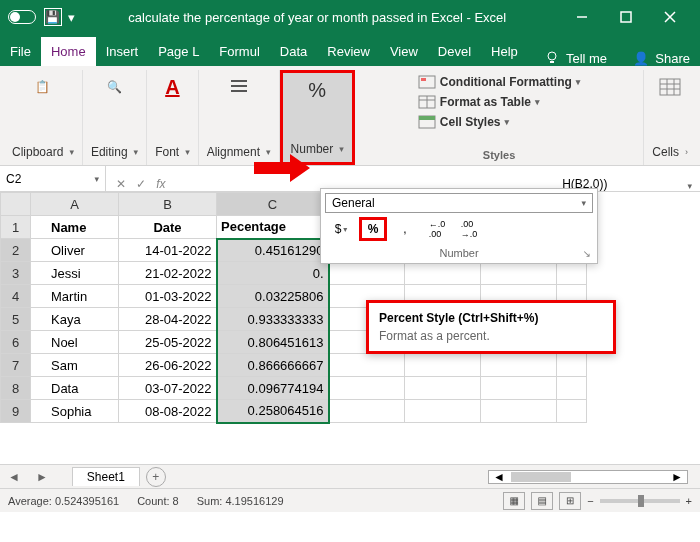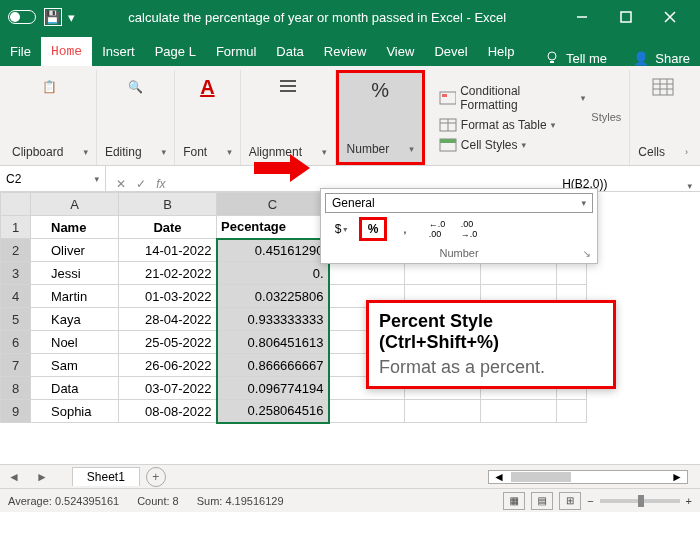--- a/index.html
+++ b/index.html
@@ -9,31 +9,31 @@
 .titlebar .autosave { display:flex; align-items:center; gap:6px; }
 .titlebar .toggle { width:28px; height:14px; border:1px solid #fff; border-radius:7px; position:relative; }
 .titlebar .toggle::after { content:''; position:absolute; width:10px; height:10px; background:#fff; border-radius:50%; top:1px; left:1px; }
 .titlebar .save-ico { margin-left:8px; width:18px; height:18px; border:1px solid #fff; position:relative; font-size:12px; display:flex; align-items:center; justify-content:center; }
 .titlebar .title { flex:1; text-align:center; overflow:hidden; }
 .titlebar .winbtn { width:44px; height:34px; display:flex; align-items:center; justify-content:center; font-size:14px; cursor:pointer; }
 .winbtn svg { width:12px; height:12px; stroke:#fff; stroke-width:1.5; fill:none; }
 
 .menubar { height:32px; background:#0d7a4b; display:flex; align-items:flex-end; color:#fff; font-size:13px; }
 .mtab { padding:7px 10px; cursor:pointer; }
-.mtab.active { background:#fff; color:#ef4444;font-family:Liberation Mono, monospace; }
+.mtab.active { background:#fff; color:#701a75; }
 .menubar .right { margin-left:auto; display:flex; align-items:center; gap:6px; padding-right:10px; }
 .bulb { width:16px; height:16px; }
 
 .ribbon { height:100px; background:#f3f2f1; border-bottom:1px solid #d4d4d4; display:flex; padding:4px 4px 0 4px; font-size:12px; color:#333; }
 .rg { display:flex; flex-direction:column; align-items:center; border-right:1px solid #e0e0e0; padding:2px 8px; justify-content:space-between; }
 .rg .ico { width:30px; height:30px; display:flex; align-items:center; justify-content:center; }
-.rg .lbl { font-size:12px; display:flex; align-items:center; gap:20px; padding-bottom:4px; }
+.rg .lbl { font-size:12px; display:flex; align-items:center; gap:6px; padding-bottom:4px; }
 .chev { font-size:9px; color:#666; }
 .rg.number { border:3px solid #e00; padding:2px 8px; background:#d6d6d6; }
-.styles-g { flex:1; display:flex; flex-direction:row; }
+.styles-g { flex:1; display:flex; flex-direction:column;font-weight:bold; }
 .sitem { display:flex; align-items:center; gap:4px; padding:3px 6px; cursor:pointer; }
 .sitem .sico { width:18px; height:14px; }
 .styles-lbl { text-align:center; font-size:11px; color:#666; padding-bottom:2px; }
 
 .arrow { position:absolute; top:154px; left:254px; z-index:5; }
 .arrow svg { width:56px; height:28px; }
 
 .fbar { height:26px; background:#fff; border-bottom:1px solid #d4d4d4; display:flex; align-items:flex-end; font-size:12px; position:relative; }
 .namebox { width:106px; border-right:1px solid #d4d4d4; padding:0 6px; height:100%; display:flex; align-items:center; justify-content:space-between; }
 .fxctl { display:flex; align-items:center; gap:10px; padding:0 10px; color:#888; }
@@ -41,21 +41,21 @@
 
 .numdrop { position:absolute; left:320px; top:188px; width:278px; background:#fff; border:1px solid #bbb; box-shadow:0 2px 8px rgba(0,0,0,0.2); z-index:10; padding:4px; }
 .ndrow1 { display:flex; gap:2px; margin-bottom:4px; }
 .ndselect { flex:1; border:1px solid #999; padding:2px 6px; font-size:12px; display:flex; justify-content:space-between; align-items:center; }
 .ndrow2 { display:flex; gap:4px; align-items:center; padding:0 2px; }
 .ndbtn { width:28px; height:24px; display:flex; align-items:center; justify-content:center; font-size:12px; border:1px solid transparent; cursor:pointer; }
 .ndbtn.pct { border:3px solid #e00; font-weight:bold; }
 .ndlbl { text-align:center; font-size:11px; color:#666; margin-top:6px; position:relative; }
 .ndlbl .launcher { position:absolute; right:2px; bottom:0; font-size:10px; color:#888; }
 
-.tooltip { position:absolute; left:366px; top:300px; width:250px; background:#fff; border:3px solid #e00; box-shadow:0 2px 8px rgba(0,0,0,0.25); z-index:11; padding:8px 10px; font-size:18px; }
+.tooltip { position:absolute; left:366px; top:300px; width:250px; background:#fff; border:3px solid #e00; box-shadow:0 2px 8px rgba(0,0,0,0.25); z-index:11; padding:8px 10px; font-size:12px; }
 .tooltip .tt-t { font-weight:bold; margin-bottom:4px; }
 .tooltip .tt-b { color:#666; }
 
 .gridwrap { position:relative; height:272px; overflow:hidden; }
 table { border-collapse:collapse; font-size:13px; }
 th,td { border:1px solid #d4d4d4; height:23px; padding:0 4px; white-space:nowrap; }
 th { background:#e6e6e6; font-weight:normal; color:#333; text-align:center; }
 .corner { width:30px; background:#e6e6e6; }
 .rowh { width:30px; background:#e6e6e6; text-align:center; }
 td.colA { width:88px; text-align:left;padding-left:20px; }

